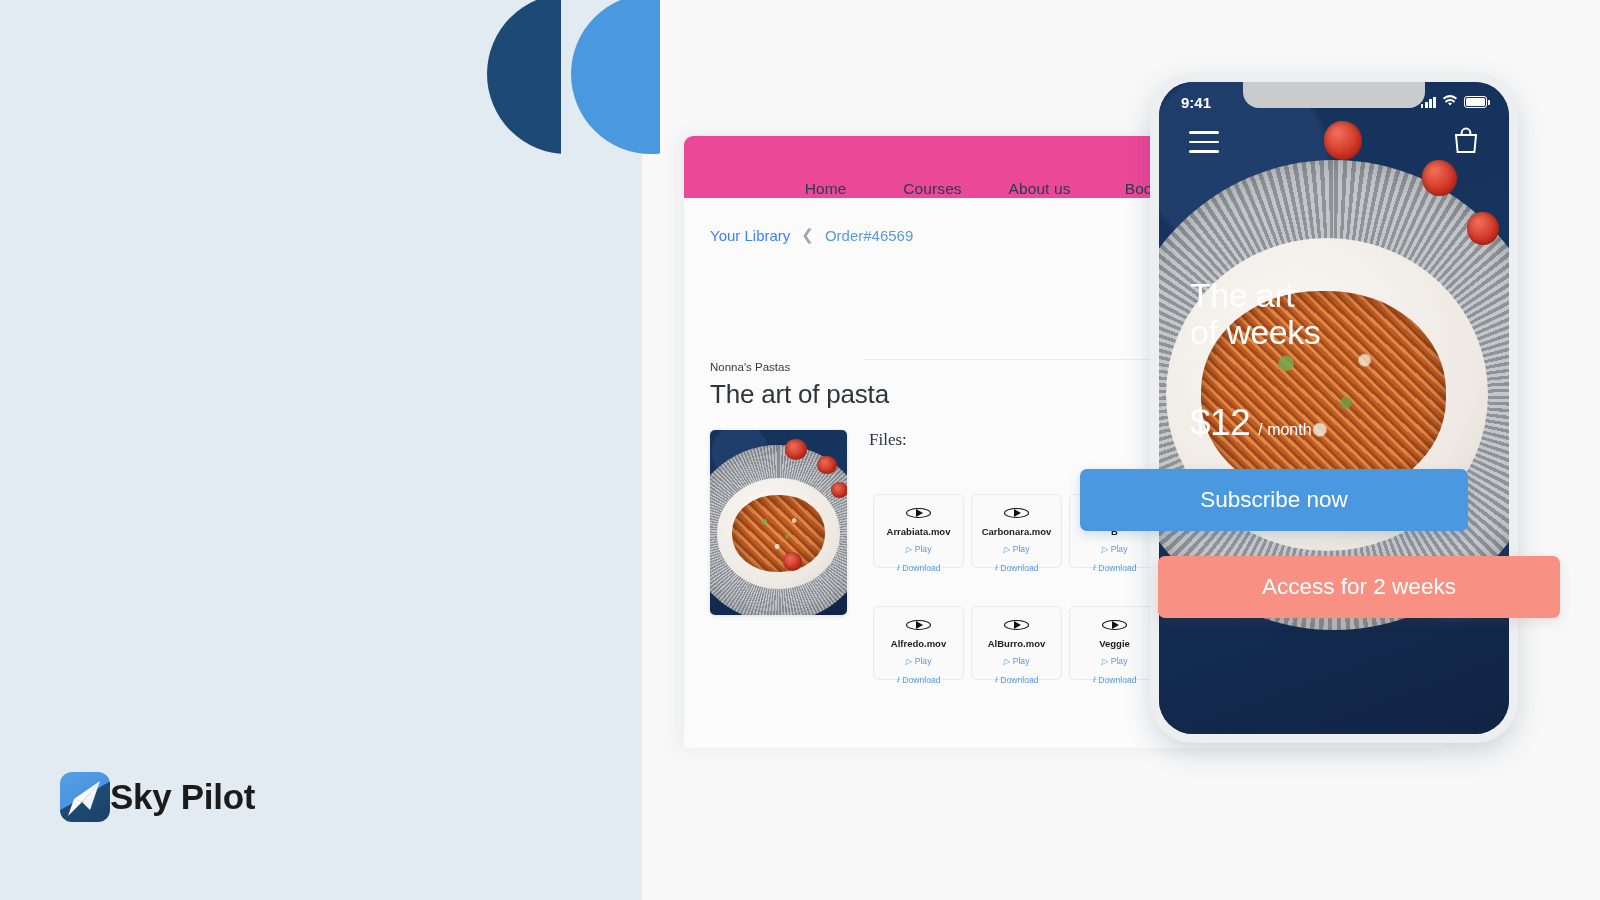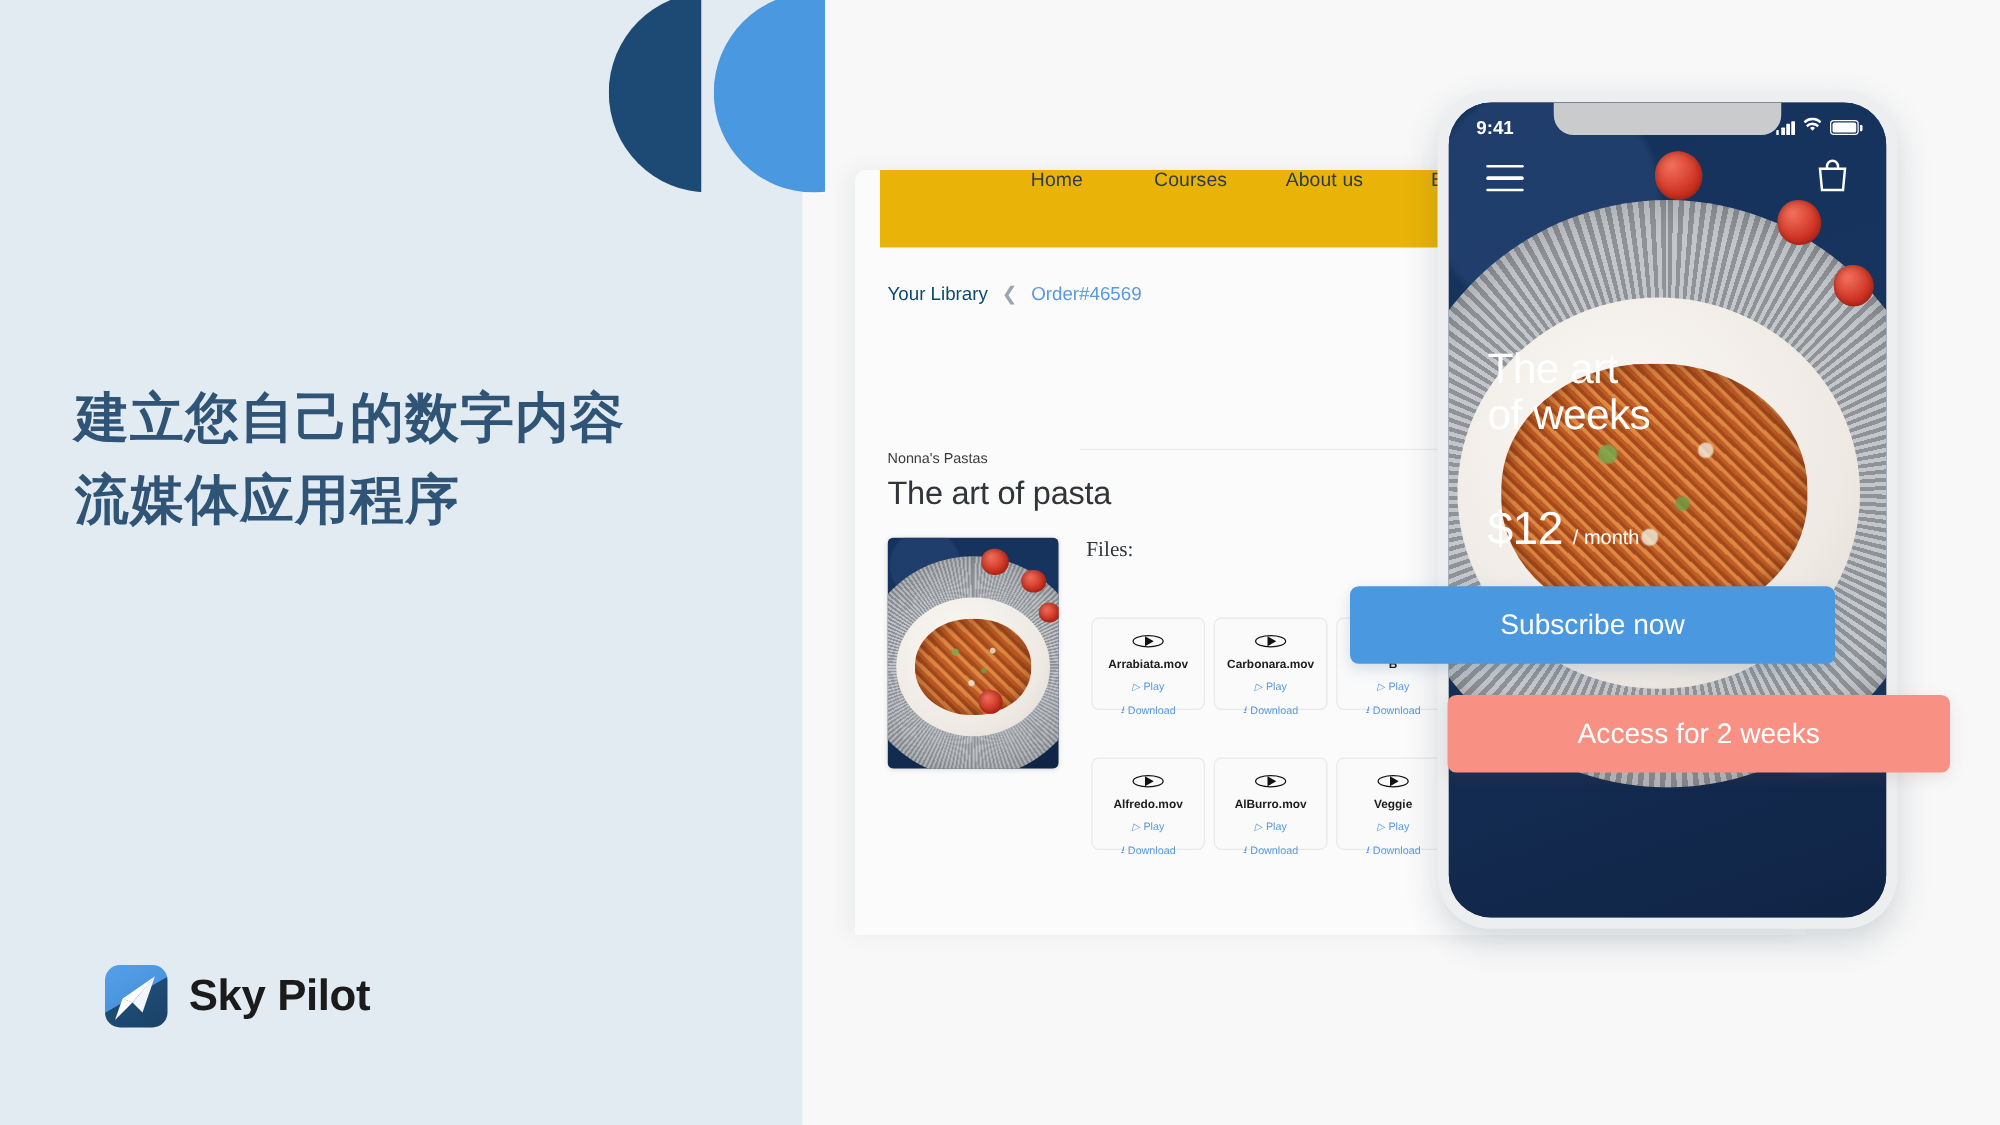--- a/index.html
+++ b/index.html
@@ -23,21 +23,21 @@
     position: absolute; left: 60px; top: 303px;
     width: 470px;
     font-size: 43px;
     font-weight: 700;
     line-height: 1.52;
     letter-spacing: 1px;
     color: #2f5475;
   }
   .brand {
     position: absolute; left: 60px; top: 772px;
-    display: flex; align-items: center; gap: 17px; margin-left: 24px;
+    display: flex; align-items: center; 
   }
   .logo-mark {
     width: 50px; height: 50px;
     border-radius: 12px;
     background: linear-gradient(150deg,#56a0e8 0%,#4b95e0 48%,#1e4b74 49%,#1b4168 100%);
     position: relative; overflow: hidden;
     flex: none;
   }
   .logo-mark svg { position: absolute; left: 0; top: 0; }
   .brand-name {
@@ -78,42 +78,41 @@
   .desktop {
     position: absolute; left: 42px; top: 136px;
     width: 760px; height: 612px;
     background: #fbfbfb;
     border-radius: 9px 0 0 0;
     box-shadow: -6px 0 18px rgba(20,40,60,0.055);
     overflow: hidden;
   }
   .desktop-nav {
     height: 62px;
-    background: #eab308;
-    display: flex; align-items: flex-start;
+    background: #ec4899;
+    display: flex; align-items: flex-end;
     padding-left: 88px;
     gap: 0;
-    margin-left: 20px;
   }
   .nav-item {
     font-size: 15.5px;
     color: #2c3b4a;
     padding: 0 0;
     width: 107px;
     text-align: center;
     letter-spacing: 0.1px;
     white-space: nowrap;
   }
   .breadcrumb {
     display: flex; align-items: center;
     gap: 11px;
     padding: 28px 0 0 26px;
     font-size: 15px;
   }
-  .crumb-muted { color: #0c4a6e; }
+  .crumb-muted { color: #3b82f6; }
   .crumb-chevron { color: #9aa5b1; font-size: 15px; }
   .crumb-link { color: #5899e0; }
 
   .divider {
     position: absolute; left: 180px; top: 223px;
     width: 620px; height: 1px;
     background: #ececec;
   }
   .eyebrow {
     position: absolute; left: 26px; top: 225px;
@@ -540,21 +539,20 @@
         <span class="per">/ month</span>
       </div>
 
     </div>
   </div>
 
   <div class="cta-subscribe">Subscribe now</div>
   <div class="cta-access">Access for 2 weeks</div>
 
   <div class="left-panel">
-    <div class="headline">建立您自己的数字内容流媒体应用程序</div>
     <div class="brand">
       <span class="logo-mark">
         <svg width="50" height="50" viewBox="0 0 50 50">
           <path d="M8 44 L22 30 L14 27 Z" fill="#ffffff"></path>
           <path d="M14 27 L40 9 L22 30 Z" fill="#ffffff"></path>
           <path d="M22 30 L40 9 L30 38 Z" fill="#f2f6fb"></path>
           <path d="M0 50 L16 34 L30 50 Z" fill="#1b3f63" opacity="0.0"></path>
         </svg>
       </span>
       <span class="brand-name">Sky Pilot</span>

